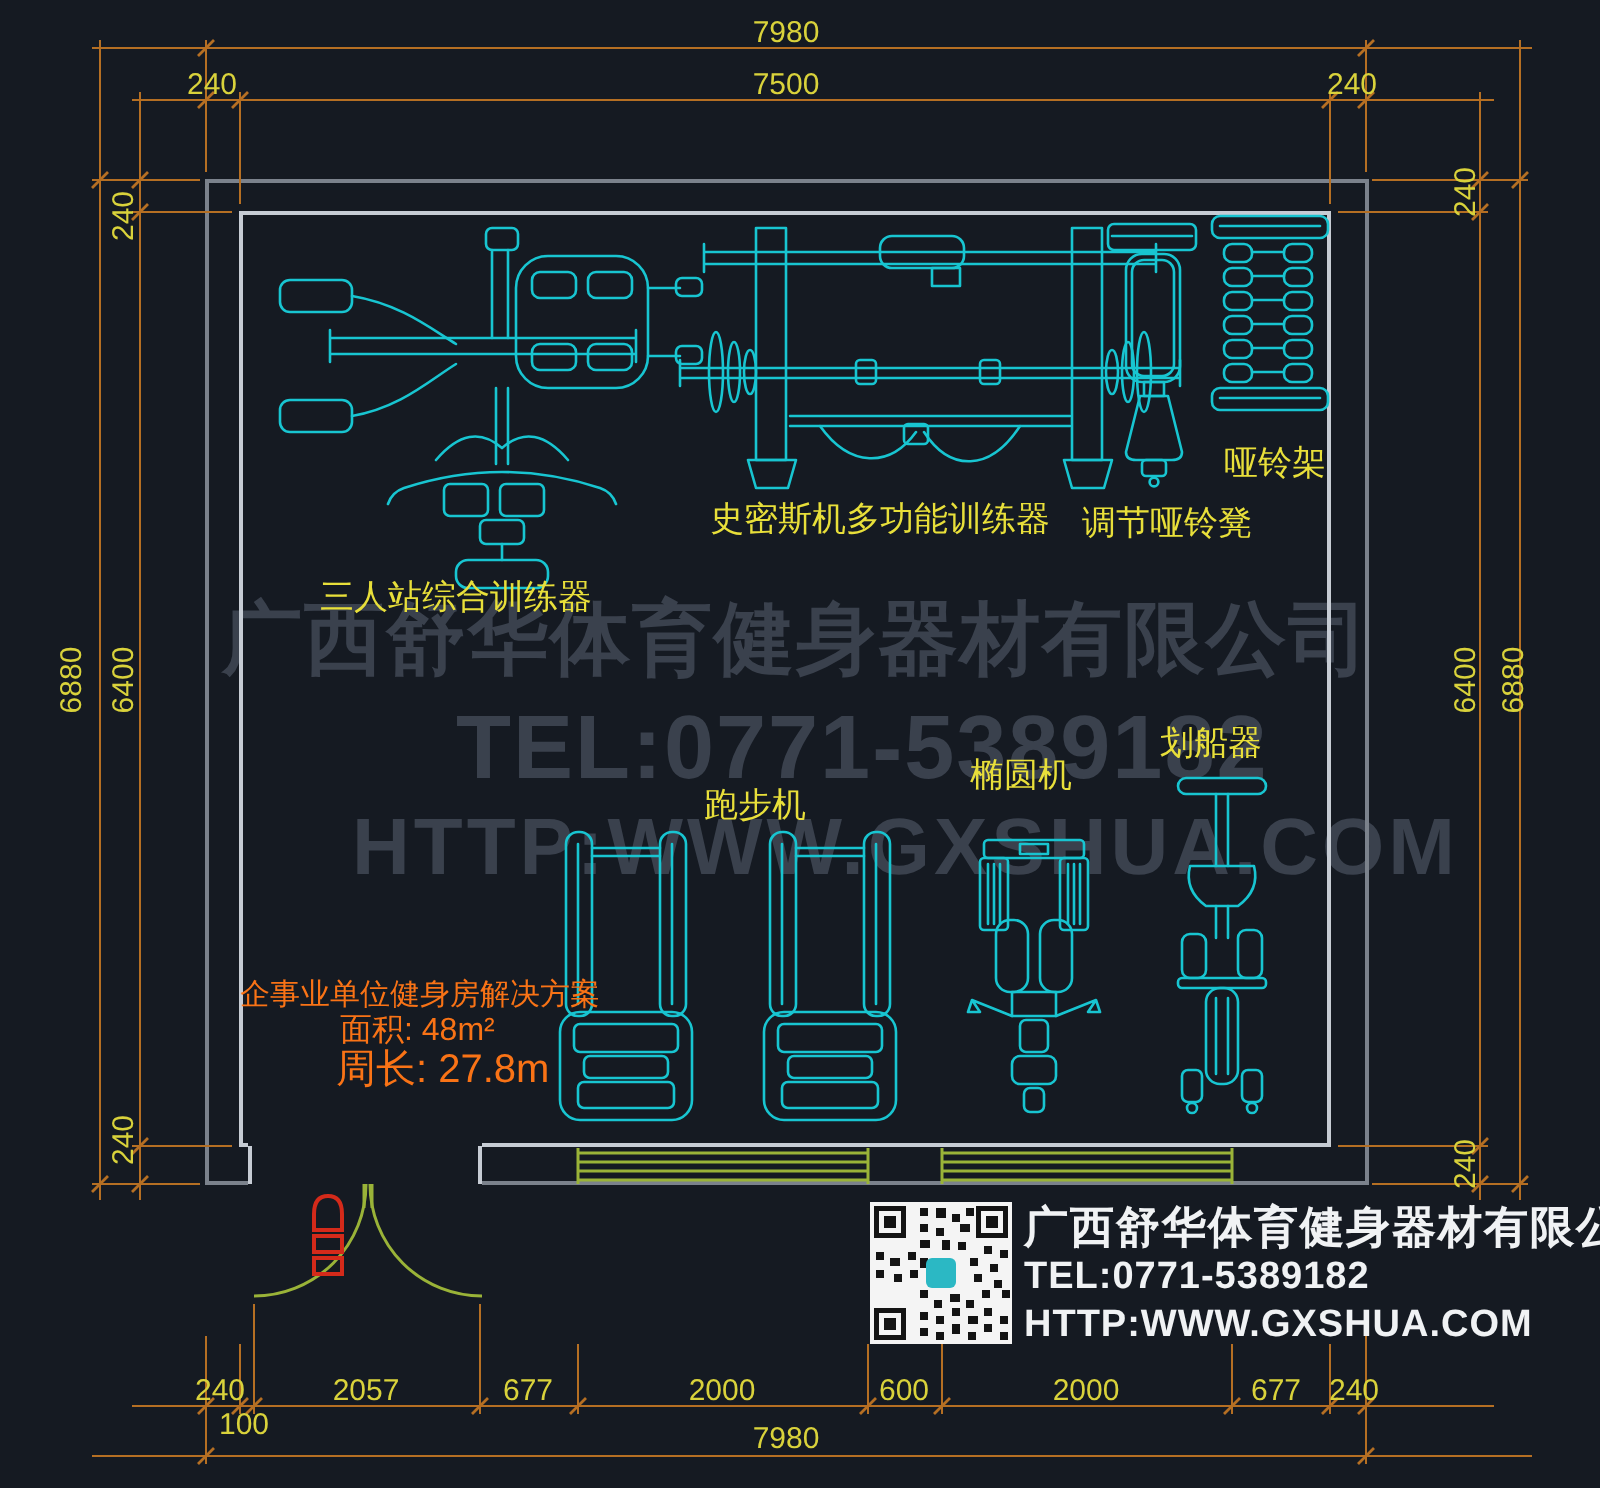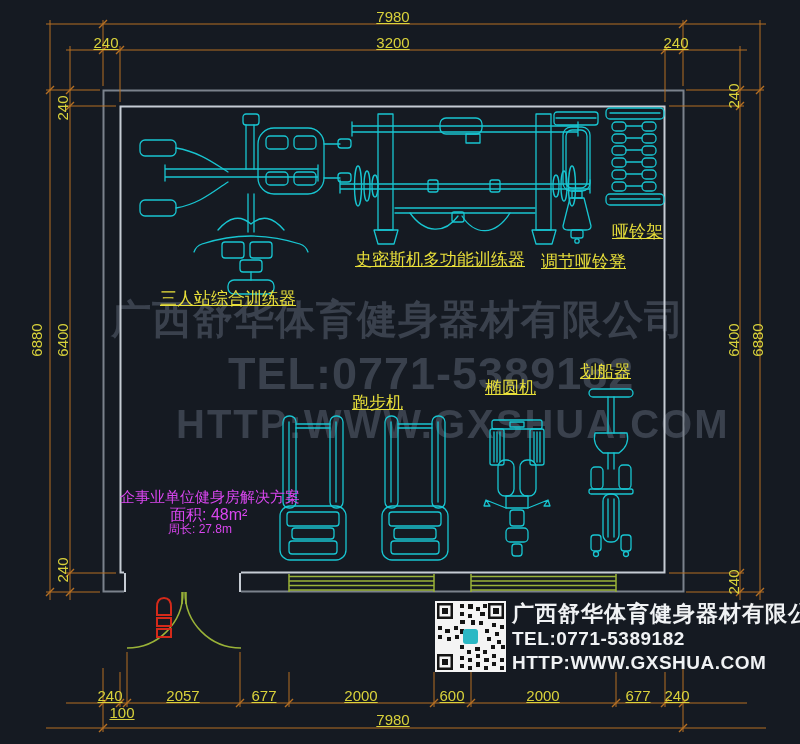--- a/index.html
+++ b/index.html
@@ -7,26 +7,26 @@
           font-family:"Liberation Sans","DejaVu Sans",sans-serif;}
   .layer{position:absolute;left:0;top:0;width:800px;height:744px;}
   svg{display:block;}
   
   .wm{position:absolute;color:#3a414d;font-weight:bold;white-space:nowrap;z-index:1;}
   .wm1{left:111px;top:292px;font-size:40px;letter-spacing:1px;}
   .wm2{left:228px;top:348px;font-size:45px;letter-spacing:1px;}
   .wm3{left:176px;top:402px;font-size:40px;letter-spacing:2px;}
   .plan-layer{z-index:2;}
   
-  .dl{position:absolute;transform:translateX(-50%);color:#d9d23b;font-size:15px;white-space:nowrap;z-index:3;text-decoration:underline;}
+  .dl{position:absolute;transform:translateX(-50%);color:#d9d23b;font-size:15px;white-space:nowrap;z-index:3;}
   .dlv{position:absolute;transform:translate(-50%,-50%) rotate(-90deg);color:#d9d23b;font-size:15px;white-space:nowrap;z-index:3;}
   
-  .eq{position:absolute;color:#e8df3a;font-size:17px;white-space:nowrap;z-index:3;text-decoration:underline;}
-  
-  .info{position:absolute;color:#d946ef;white-space:nowrap;z-index:3;text-align:center;}
+  .eq{position:absolute;color:#e8df3a;font-size:17px;white-space:nowrap;z-index:3;}
+  
+  .info{position:absolute;color:#f97316;white-space:nowrap;z-index:3;text-align:center;}
   
   .ft{position:absolute;color:#f0f2f4;font-weight:bold;white-space:nowrap;z-index:3;}
   .ft-company{left:512px;top:599px;font-size:22px;letter-spacing:1px;}
   .ft-tel{left:512px;top:628px;font-size:19px;letter-spacing:0.5px;}
   .ft-web{left:512px;top:652px;font-size:19px;letter-spacing:0.5px;}
   .qr{position:absolute;left:435px;top:601px;z-index:3;}
 </style>
 </head>
 <body>
 
@@ -213,21 +213,21 @@
         <path d="M19,112 V150 M25,112 V150"></path>
         <rect x="2" y="148" width="10" height="16" rx="3"></rect>
           <circle cx="7" cy="167" r="2.5"></circle>
         <rect x="32" y="148" width="10" height="16" rx="3"></rect>
           <circle cx="37" cy="167" r="2.5"></circle>
       </g>
     </g>
   </svg>
 
   <div class="dl" style="left:393px;top:8px">7980</div>
-  <div class="dl" style="left:393px;top:34px">3200</div>
+  <div class="dl" style="left:393px;top:34px">7500</div>
   <div class="dl" style="left:106px;top:34px">240</div>
   <div class="dl" style="left:676px;top:34px">240</div>
 
   <div class="dlv" style="left:36px;top:340px">6880</div>
   <div class="dlv" style="left:62px;top:340px">6400</div>
   <div class="dlv" style="left:62px;top:108px">240</div>
   <div class="dlv" style="left:62px;top:570px">240</div>
 
   <div class="dlv" style="left:733px;top:340px">6400</div>
   <div class="dlv" style="left:757px;top:340px">6880</div>
@@ -248,21 +248,21 @@
   <div class="eq" style="left:355px;top:248px">史密斯机多功能训练器</div>
   <div class="eq" style="left:160px;top:287px">三人站综合训练器</div>
   <div class="eq" style="left:612px;top:220px">哑铃架</div>
   <div class="eq" style="left:541px;top:250px">调节哑铃凳</div>
   <div class="eq" style="left:352px;top:391px">跑步机</div>
   <div class="eq" style="left:485px;top:376px">椭圆机</div>
   <div class="eq" style="left:580px;top:360px">划船器</div>
 
   <div class="info" style="left:120px;top:488px;font-size:15px">企事业单位健身房解决方案</div>
   <div class="info" style="left:170px;top:505px;font-size:16px">面积: 48m²</div>
-  <div class="info" style="left:168px;top:521px;font-size:12px">周长: 27.8m</div>
+  <div class="info" style="left:168px;top:521px;font-size:20px">周长: 27.8m</div>
 
   <svg class="qr" width="71" height="71" viewBox="0 0 71 71">
     <rect x="0" y="0" width="71" height="71" fill="#f4f4f4"></rect>
     <g fill="#141414">
       <rect x="2" y="2" width="16" height="16"></rect>
         <rect x="53" y="2" width="16" height="16"></rect>
         <rect x="2" y="53" width="16" height="16"></rect>
     </g>
     <g fill="#f4f4f4">
       <rect x="4.5" y="4.5" width="11" height="11"></rect>

